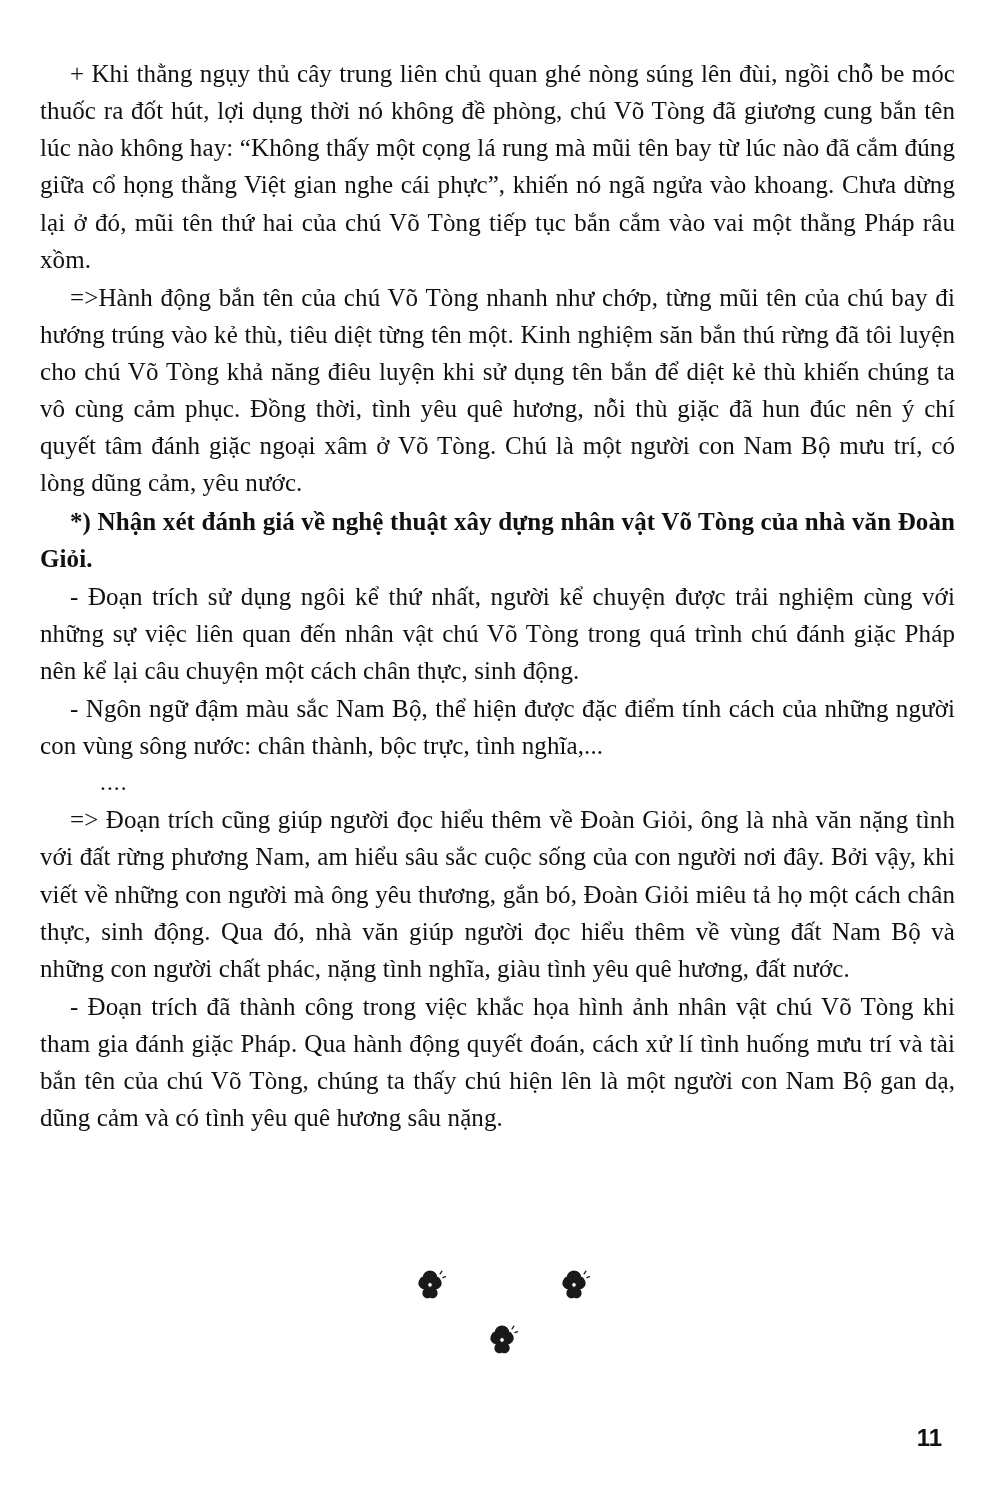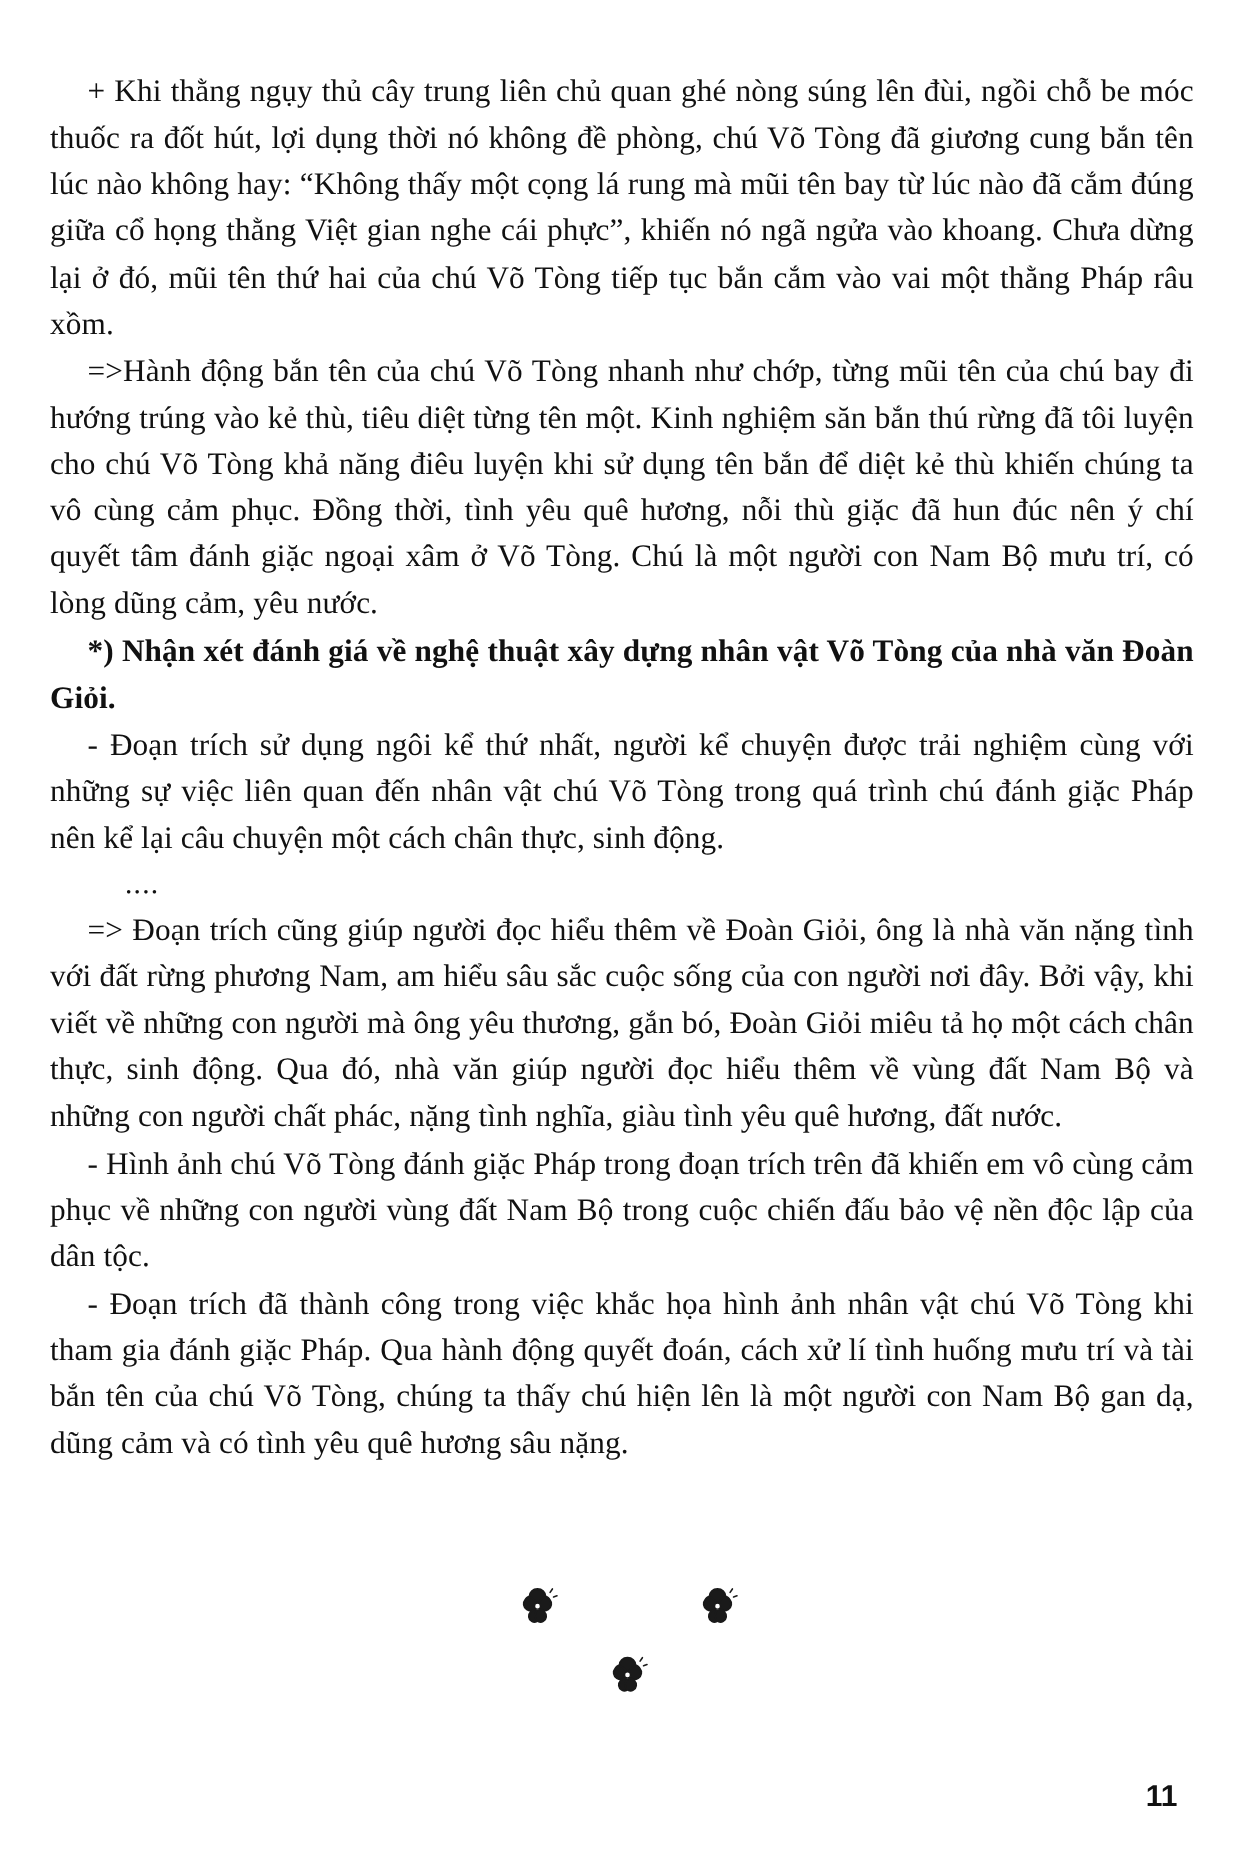--- a/index.html
+++ b/index.html
@@ -79,23 +79,23 @@
 </head>
 <body>
 
 <div class="page">
 
   <div class="content">
     <p class="indent">+ Khi thằng ngụy thủ cây trung liên chủ quan ghé nòng súng lên đùi, ngồi chỗ be móc thuốc ra đốt hút, lợi dụng thời nó không đề phòng, chú Võ Tòng đã giương cung bắn tên lúc nào không hay: “Không thấy một cọng lá rung mà mũi tên bay từ lúc nào đã cắm đúng giữa cổ họng thằng Việt gian nghe cái phực”, khiến nó ngã ngửa vào khoang. Chưa dừng lại ở đó, mũi tên thứ hai của chú Võ Tòng tiếp tục bắn cắm vào vai một thằng Pháp râu xồm.</p>
     <p class="indent">=&gt;Hành động bắn tên của chú Võ Tòng nhanh như chớp, từng mũi tên của chú bay đi hướng trúng vào kẻ thù, tiêu diệt từng tên một. Kinh nghiệm săn bắn thú rừng đã tôi luyện cho chú Võ Tòng khả năng điêu luyện khi sử dụng tên bắn để diệt kẻ thù khiến chúng ta vô cùng cảm phục. Đồng thời, tình yêu quê hương, nỗi thù giặc đã hun đúc nên ý chí quyết tâm đánh giặc ngoại xâm ở Võ Tòng. Chú là một người con Nam Bộ mưu trí, có lòng dũng cảm, yêu nước.</p>
     <p class="bold">*) Nhận xét đánh giá về nghệ thuật xây dựng nhân vật Võ Tòng của nhà văn Đoàn Giỏi.</p>
     <p class="indent">- Đoạn trích sử dụng ngôi kể thứ nhất, người kể chuyện được trải nghiệm cùng với những sự việc liên quan đến nhân vật chú Võ Tòng trong quá trình chú đánh giặc Pháp nên kể lại câu chuyện một cách chân thực, sinh động.</p>
+    <p class="indent">- Ngôn ngữ đậm màu sắc Nam Bộ, thể hiện được đặc điểm tính cách của những người con vùng sông nước: chân thành, bộc trực, tình nghĩa,...</p>
     <p class="ellipsis">....</p>
     <p class="indent">=&gt; Đoạn trích cũng giúp người đọc hiểu thêm về Đoàn Giỏi, ông là nhà văn nặng tình với đất rừng phương Nam, am hiểu sâu sắc cuộc sống của con người nơi đây. Bởi vậy, khi viết về những con người mà ông yêu thương, gắn bó, Đoàn Giỏi miêu tả họ một cách chân thực, sinh động. Qua đó, nhà văn giúp người đọc hiểu thêm về vùng đất Nam Bộ và những con người chất phác, nặng tình nghĩa, giàu tình yêu quê hương, đất nước.</p>
-    <p class="indent">- Hình ảnh chú Võ Tòng đánh giặc Pháp trong đoạn trích trên đã khiến em vô cùng cảm phục về những con người vùng đất Nam Bộ trong cuộc chiến đấu bảo vệ nền độc lập của dân tộc.</p>
     <p class="indent">- Đoạn trích đã thành công trong việc khắc họa hình ảnh nhân vật chú Võ Tòng khi tham gia đánh giặc Pháp. Qua hành động quyết đoán, cách xử lí tình huống mưu trí và tài bắn tên của chú Võ Tòng, chúng ta thấy chú hiện lên là một người con Nam Bộ gan dạ, dũng cảm và có tình yêu quê hương sâu nặng.</p>
   </div>
 
   <div class="ornaments">
     <div class="orn orn1">
       <svg viewBox="0 0 48 48" fill="none" stroke="#1a1a1a" stroke-width="1.6">
         <path d="M24 10c-4 0-7 3-7 6.5s3 5.5 7 5.5 7-2 7-5.5S28 10 24 10z" fill="#1a1a1a"></path>
         <path d="M13.5 19c-2.5 3-1.8 7 1.2 9s6.6 1.2 8-1.8-0.6-6.6-3.6-8.3-4-1.5-5.6 1.1z" fill="#1a1a1a"></path>
         <path d="M34.5 19c2.5 3 1.8 7-1.2 9s-6.6 1.2-8-1.8 0.6-6.6 3.6-8.3 4-1.5 5.6 1.1z" fill="#1a1a1a"></path>
         <path d="M18 30c-2.5 2.6-2 6.6 1 8.2s6.3 0 7-3.4-1-6.2-3.7-6.6-3 0.4-4.3 1.8z" fill="#1a1a1a"></path>

